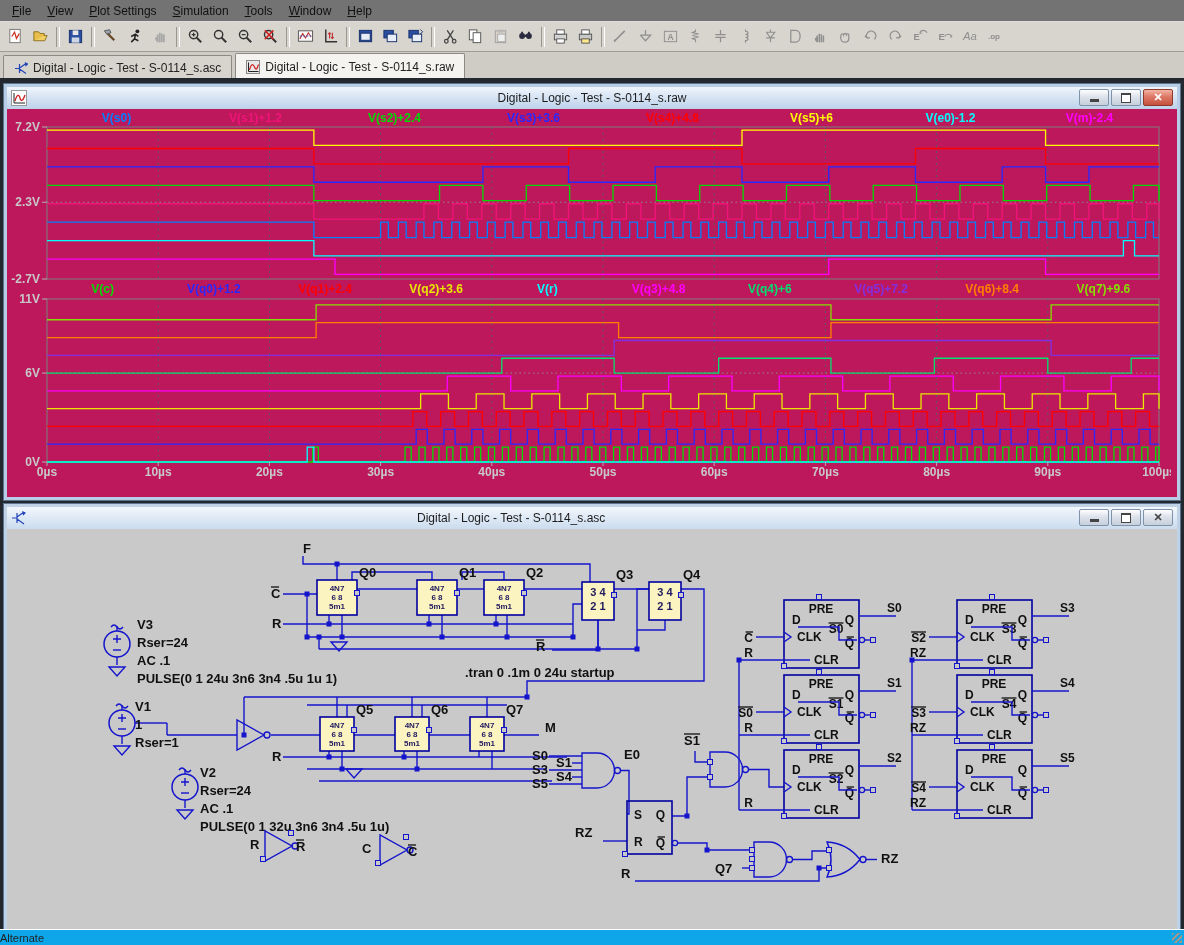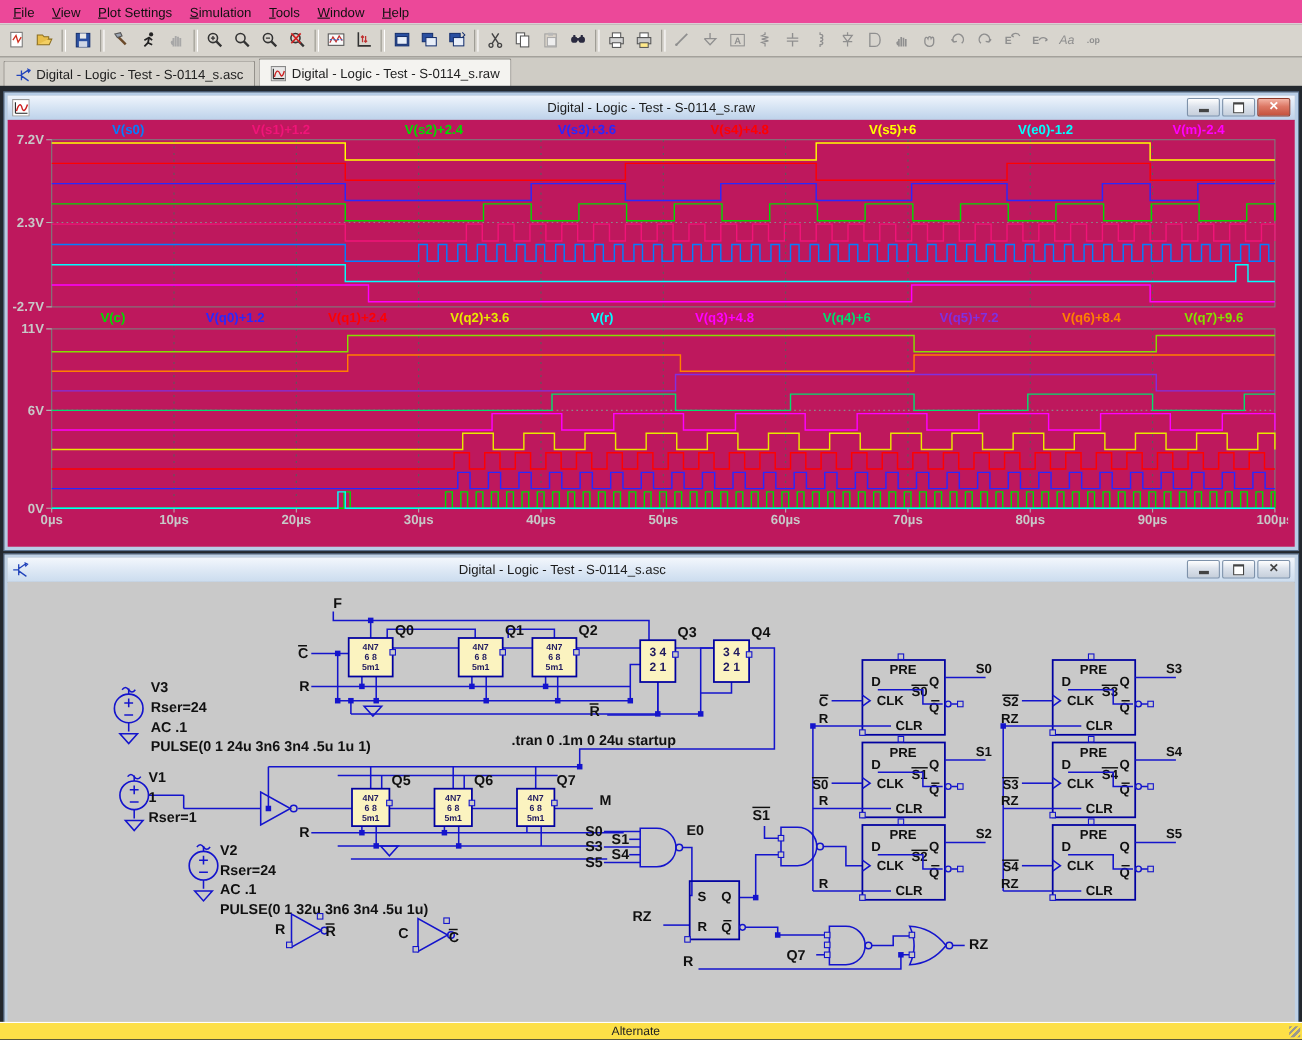--- a/index.html
+++ b/index.html
@@ -1,20 +1,20 @@
 <!DOCTYPE html>
 <html><head>
 <meta charset="utf-8">
 <style>
   html,body{margin:0;padding:0}
   body{width:1184px;height:945px;position:relative;overflow:hidden;
        background:#2b3138;font-family:"Liberation Sans",sans-serif;
        -webkit-font-smoothing:antialiased}
   
-  #menubar{height:21px;background:#ec4899;border-bottom:1px solid #dcdcdc;
+  #menubar{height:21px;background:#737373;border-bottom:1px solid #dcdcdc;
            display:flex;align-items:center;padding-left:4px;font-size:12px;color:#111}
   .menu-item{padding:2px 8px;white-space:nowrap}
   .menu-item u{text-decoration:underline}
   
   #toolbar{height:29px;background:#d8d5ce;border-bottom:1px solid #9f9c96;
            display:flex;align-items:center;padding:0 3px}
   .tbtn{width:23px;height:23px;display:flex;align-items:center;justify-content:center;border:1px solid transparent}
   .tbtn svg{width:17px;height:17px}
   .tsep{width:2px;height:20px;border-left:1px solid #9a978f;border-right:1px solid #fff;margin:0 3px}
   
@@ -38,22 +38,22 @@
   .winbtn .mingl{width:9px;height:3px;background:#444;margin-top:6px}
   .winbtn .restgl{width:8px;height:7px;border:1px solid #444;border-top:2px solid #444;background:#fff}
   .winbtn.close{background:linear-gradient(#f3b3a4,#dd7865 45%,#c4513d);border-color:#8e3a2b;
                 color:#fff;font-weight:bold;font-size:11px;line-height:1}
   .winbtn.close.inactive{background:linear-gradient(#fefefe,#dde3ec 45%,#c6cfdb);color:#444;border-color:#7e92aa}
   #wave-client{position:absolute;left:0;right:0;top:22px;bottom:0;background:#be185d}
   #sch-client{position:absolute;left:0;right:0;top:22px;bottom:0;background:#c9c9c9}
   svg{display:block}
   svg text{font-family:"Liberation Sans","DejaVu Sans",sans-serif}
   
-  #statusbar{position:absolute;left:0;right:0;bottom:0;height:15px;background:#fde047;
-             border-top:1px solid #fff;display:flex;align-items:center;justify-content:center;
+  #statusbar{position:absolute;left:0;right:0;bottom:0;height:15px;background:#0ea5e9;
+             border-top:1px solid #fff;display:flex;align-items:center;justify-content:flex-start;
              font-size:11px;color:#222;padding-right:28px}
   #grip{position:absolute;right:2px;bottom:2px;width:10px;height:10px;
         background:repeating-linear-gradient(135deg,#9a978f 0 2px,transparent 2px 4px)}
 </style>
 </head>
 <body>
 
 <div id="menubar">
     <span class="menu-item"><u>F</u>ile</span>
     <span class="menu-item"><u>V</u>iew</span>

